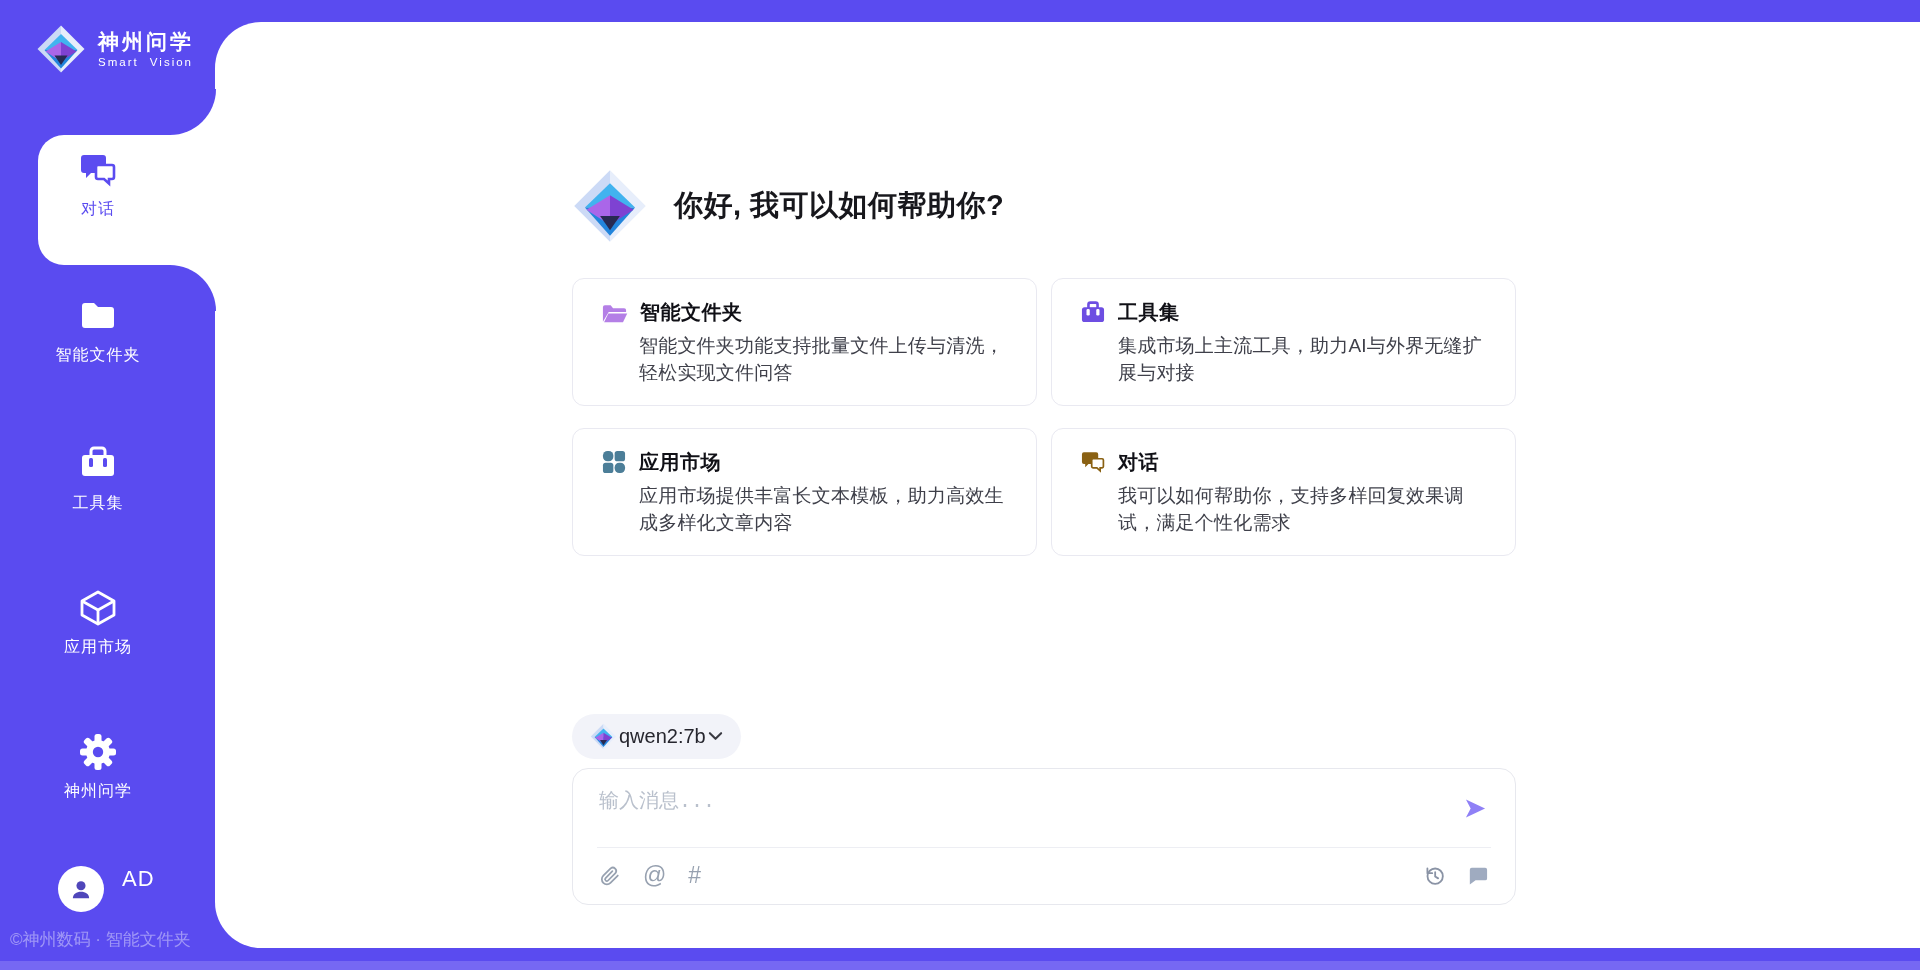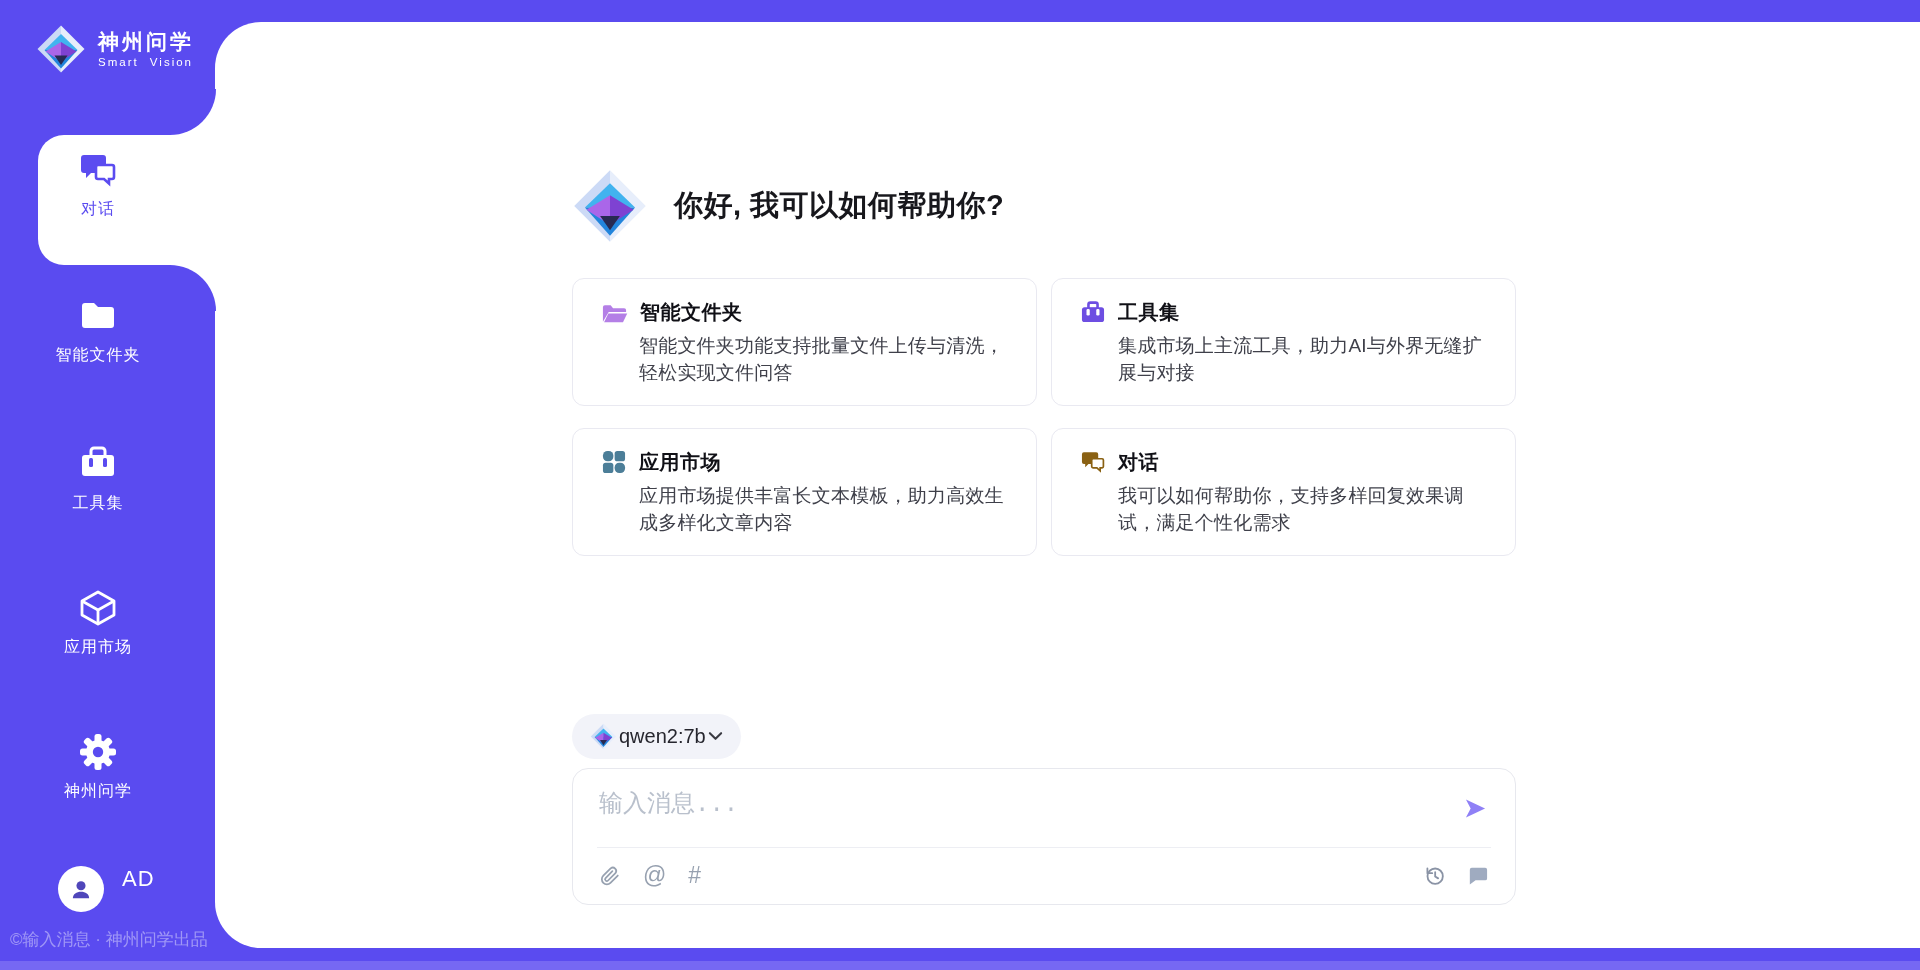--- a/index.html
+++ b/index.html
@@ -55,21 +55,21 @@
   .card-title { font-size:20px; font-weight:bold; color:#101016; letter-spacing:0.5px; }
   .card-desc { margin-top:7px; margin-left:38px; font-size:19px; color:#3f404a; line-height:1.42; letter-spacing:0.2px; }
 
   .model-pill { margin-top:158px; display:inline-flex; align-items:center; gap:2px; height:45px;
                 padding:0 18px; border-radius:23px; background:#f2f3f9; cursor:pointer; }
   .model-name { font-size:20px; color:#26262e; }
 
   .composer { margin-top:9px; width:944px; height:137px; background:#fff; border:1px solid #e7e8ee;
               border-radius:16px; position:relative; }
   .composer textarea { position:absolute; left:26px; top:18px; right:90px; height:52px; border:none; outline:none;
-                       resize:none; font-family:Liberation Mono, monospace; font-size:24px; color:#333;
+                       resize:none; font-family:Liberation Mono, monospace; font-size:20px; color:#333;
                        background:transparent; }
   .composer textarea::placeholder { color:#b9c0cc; }
   .send-btn { position:absolute; right:26px; top:26px; cursor:pointer; line-height:0; }
   .composer-divider { position:absolute; left:24px; right:24px; top:78px; border-top:1px solid #edeef3; }
   .composer-toolbar { position:absolute; left:26px; right:26px; top:79px; bottom:0;
                       display:flex; align-items:center; justify-content:space-between; }
   .tool-group { display:flex; align-items:center; gap:22px; }
   .glyph-icon { font-size:23px; color:#97a1b0; line-height:1; cursor:pointer; }
   .svg-btn { line-height:0; cursor:pointer; }
 </style>
@@ -151,21 +151,21 @@
   <div class="user-row">
     <div class="avatar">
       <svg width="26" height="26" viewBox="0 0 24 24">
         <circle cx="12" cy="9" r="4.2" fill="#4f46ba"></circle>
         <path d="M4.5 20.5c0-4 3.4-6 7.5-6s7.5 2 7.5 6z" fill="#4f46ba"></path>
       </svg>
     </div>
     <span class="user-initials">AD</span>
   </div>
 
-  <div class="sidebar-footer">©输入消息 · 神州问学出品</div>
+  <div class="sidebar-footer">©神州数码 · 智能文件夹</div>
 
   <div class="main-panel">
     <div class="content">
 
       
       <div class="greeting-row">
         <svg width="76" height="76" viewBox="0 0 100 100">
           <polygon points="50,3 3,50 50,97" fill="#ccdaf6"></polygon>
           <polygon points="50,3 97,50 50,97" fill="#e7eefb"></polygon>
           <polygon points="50,20 83,52 17,52" fill="#41b3ef"></polygon>

